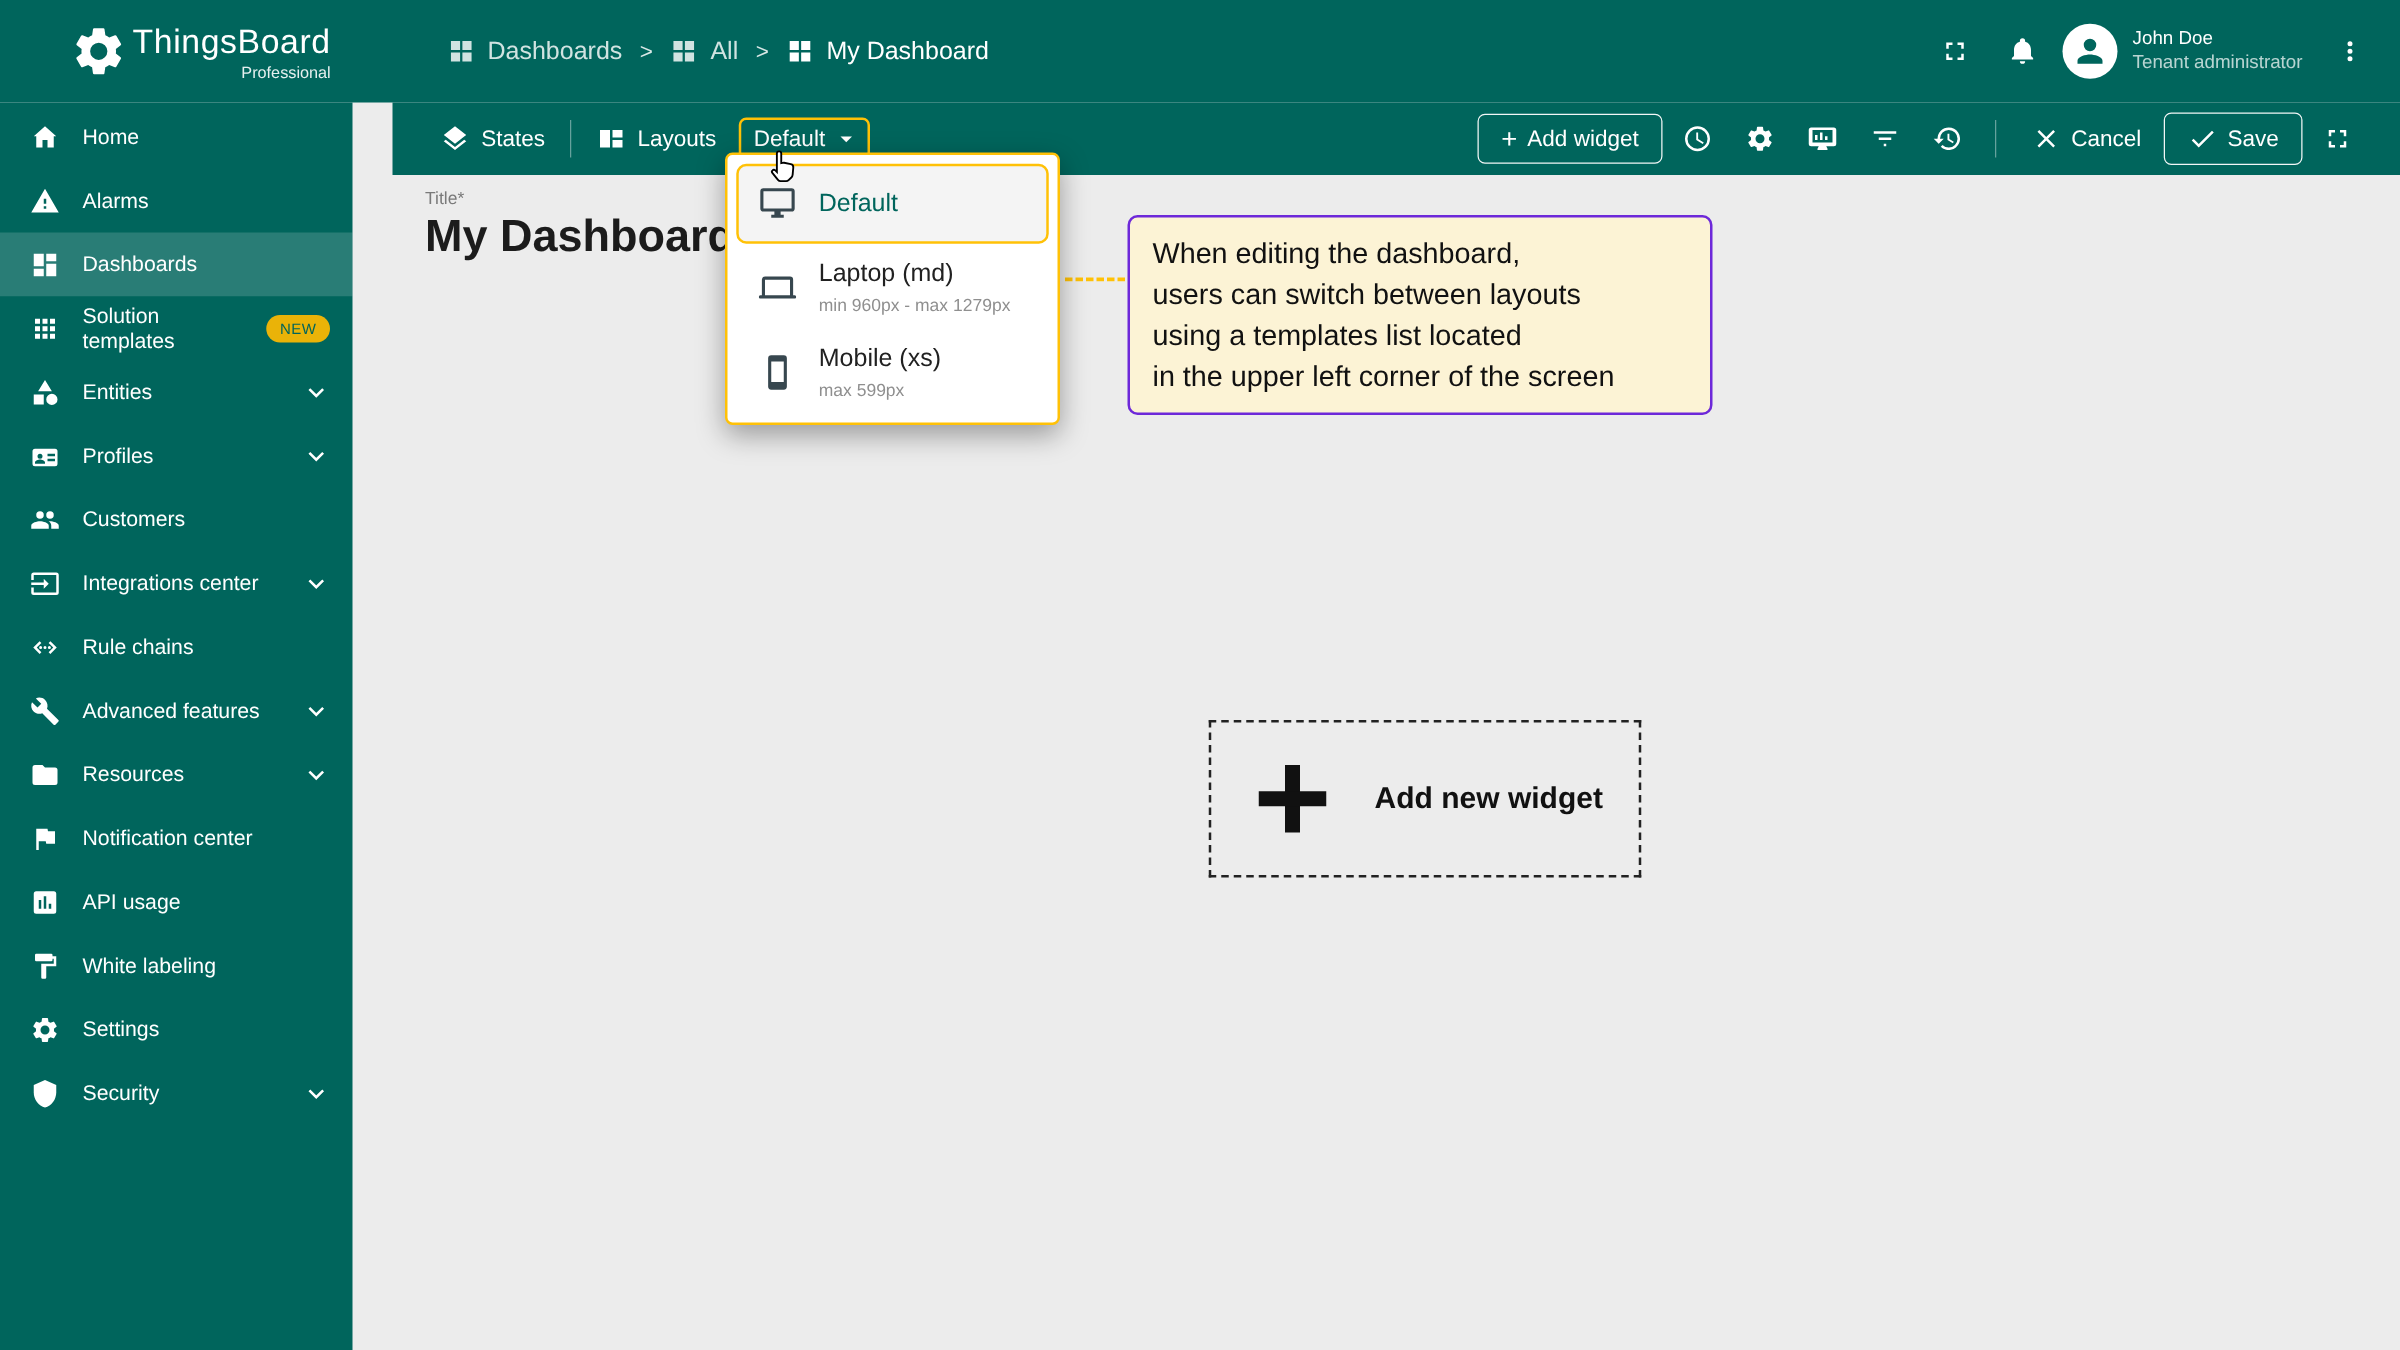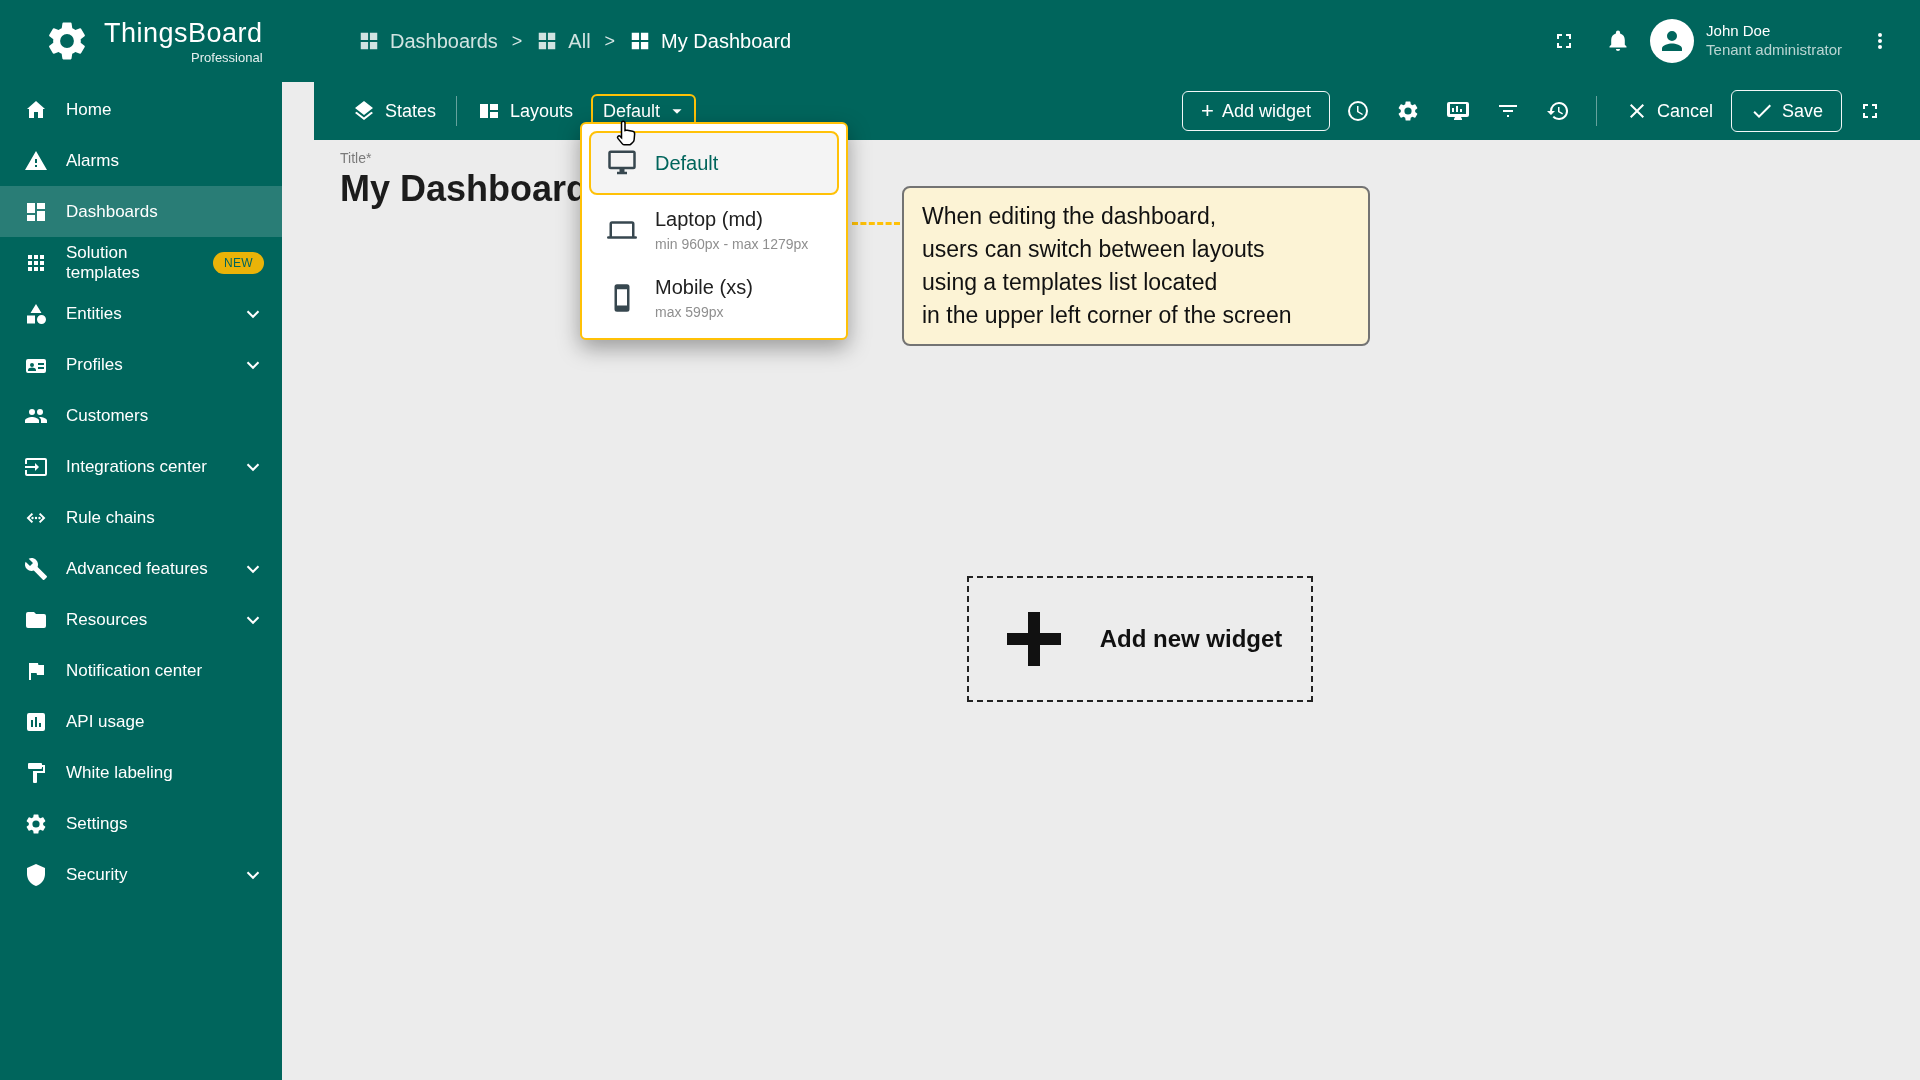--- a/index.html
+++ b/index.html
@@ -8,21 +8,21 @@
     --accent:#FFC107;
     --annotation-bg:#FCF3D5;
     --content-bg:#ECECEC;
   }
   *{box-sizing:border-box;margin:0;padding:0}
   html,body{width:1920px;height:1080px;overflow:hidden}
   body{font-family:"Liberation Sans",sans-serif;background:var(--content-bg);position:relative;color:#212121}
 
   
   .header{position:absolute;top:0;left:0;width:1920px;height:82px;background:var(--primary);display:flex;align-items:center;color:#fff;z-index:10}
-  .logo-area{width:314px;display:flex;align-items:center;gap:14px;padding-left:44px;flex:none}
+  .logo-area{width:314px;display:flex;align-items:center;gap:4px;padding-left:56px;flex:none}
   .logo-gear{width:46px;height:46px;fill:#fff}
   .logo-text-col{display:flex;flex-direction:column;align-items:flex-end}
   .logo-name{font-size:27px;font-weight:500;letter-spacing:.5px}
   .logo-edition{font-size:13px;opacity:.9;margin-top:1px}
   .breadcrumb{display:flex;align-items:center;gap:14px;padding-left:44px;font-size:20px}
   .crumb{display:flex;align-items:center;gap:10px;opacity:.82;cursor:pointer}
   .crumb.current{opacity:1;font-weight:500}
   .crumb-sep{opacity:.85;font-size:18px}
   .ic{width:24px;height:24px;fill:currentColor;flex:none}
   .ic22{width:22px;height:22px}
@@ -67,21 +67,21 @@
   .lp-item-sel{display:flex;align-items:center;gap:18px;padding:15px 16px;border:2px solid var(--accent);border-radius:8px;background:#f4f4f4;color:var(--primary);font-size:20px;font-weight:500;cursor:pointer}
   .lp-item-sel .ic{width:30px;height:30px;color:#37474F}
   .lp-item{display:flex;align-items:center;gap:18px;padding:13px 14px 11px 18px;cursor:pointer}
   .lp-item .ic{width:30px;height:30px;color:#37474F}
   .lp-text{display:flex;flex-direction:column}
   .lp-main{font-size:20px;color:#212121}
   .lp-sub{font-size:14px;color:#8f8f8f;margin-top:5px}
 
   
   .connector{position:absolute;left:852px;top:222px;width:48px;border-top:3px dashed var(--accent);z-index:30}
-  .tooltip-box{position:absolute;left:902px;top:186px;width:468px;background:var(--annotation-bg);border:2px solid #737373;border-radius:8px;padding:12px 18px;font-size:23px;line-height:33px;color:#111;z-index:30}
+  .tooltip-box{position:absolute;left:902px;top:172px;width:468px;background:var(--annotation-bg);border:2px solid #6d28d9;border-radius:8px;padding:12px 18px;font-size:23px;line-height:33px;color:#111;z-index:30}
   .tooltip-box span{display:block}
 
   
   .cursor{position:absolute;left:612px;top:118px;width:30px;height:30px;z-index:60;pointer-events:none}
 </style>
 </head>
 <body>
 
 <div class="header">
   <div class="logo-area">

